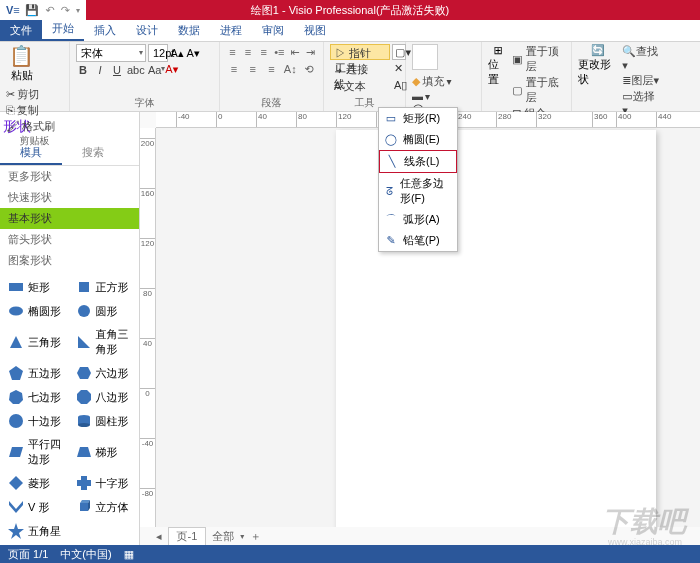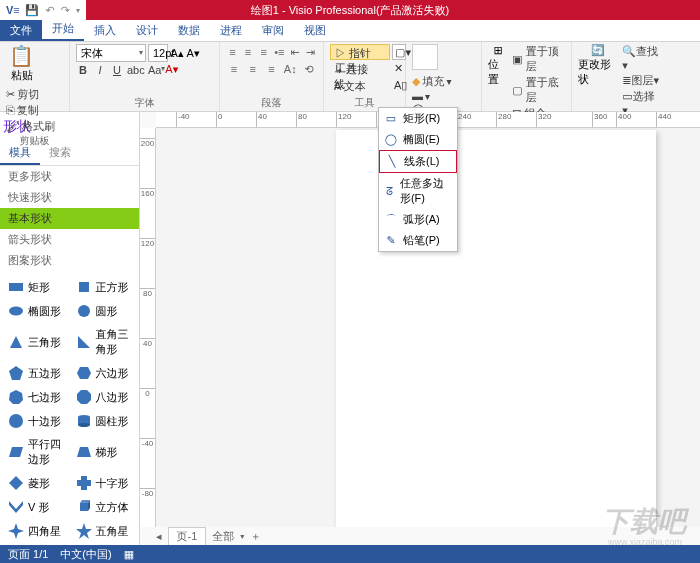--- a/index.html
+++ b/index.html
@@ -37,21 +37,21 @@
 .ddicon{width:12px;height:12px;display:inline-flex;align-items:center;justify-content:center;color:#2b579a}
 .stylegrp{display:flex;gap:4px}
 .stylebtn{width:26px;height:26px;border:1px solid #ccc;background:#fff}
 .arrgrp{display:flex;flex-direction:column;gap:1px;font-size:10px;color:#444}
 .arrgrp div{display:flex;align-items:center;gap:3px}
 .editgrp{display:flex;flex-direction:column;gap:1px;font-size:10px;color:#444}
 .main{display:flex;height:433px}
 .shapes{width:140px;border-right:1px solid #d4d4d4;display:flex;flex-direction:column;overflow:hidden}
 .shhdr{padding:6px 3px;font-size:14px;color:#6d28d9}
 .shtabs{display:flex;border-bottom:1px solid #ddd;font-size:10px}
-.shtab{padding:3px 9px;color:#888}
+.shtab{padding:3px 20px;color:#888}
 .shtab.active{color:#2b579a;border-bottom:2px solid #2b579a}
 .shcats{font-size:11px;color:#666}
 .shcats div{padding:3px 8px;cursor:pointer}
 .shcats .selcat{background:#84cc16;color:#333}
 .shgrid{flex:1;overflow:auto;padding:4px 2px}
 .shrow2{display:flex}
 .shitem{width:50%;display:flex;align-items:center;gap:4px;padding:4px 6px;cursor:pointer}
 .shicon{width:16px;height:16px;display:flex;align-items:center;justify-content:center}
 .shicon svg{width:16px;height:16px}
 .canvaswrap{flex:1;position:relative;background:#f9f9f9}
@@ -434,28 +434,20 @@
                 <polygon points="12,4 14,1 14,9 12,12" fill="#2a5a94"></polygon>
               </svg>
             </span>
             <span>立方体</span>
           </div>
         </div>
         <div class="shrow2">
           <div class="shitem">
             <span class="shicon">
               <svg viewBox="0 0 16 16">
-                <polygon points="8,0 10,6 16,8 10,10 8,16 6,10 0,8 6,6" fill="#3b73b9"></polygon>
-              </svg>
-            </span>
-            <span>四角星</span>
-          </div>
-          <div class="shitem">
-            <span class="shicon">
-              <svg viewBox="0 0 16 16">
                 <polygon points="8,0 10,6 16,6 11,10 13,16 8,12 3,16 5,10 0,6 6,6" fill="#3b73b9"></polygon>
               </svg>
             </span>
             <span>五角星</span>
           </div>
         </div>
         <div class="shrow2">
           <div class="shitem"></div>
           <div class="shitem"></div>
         </div>

